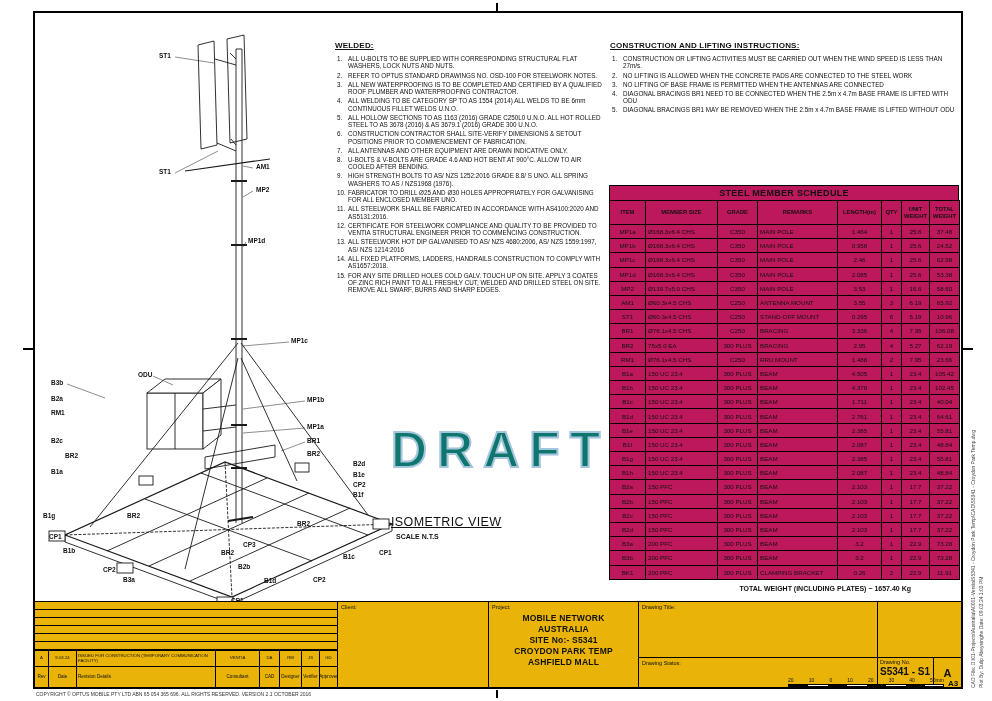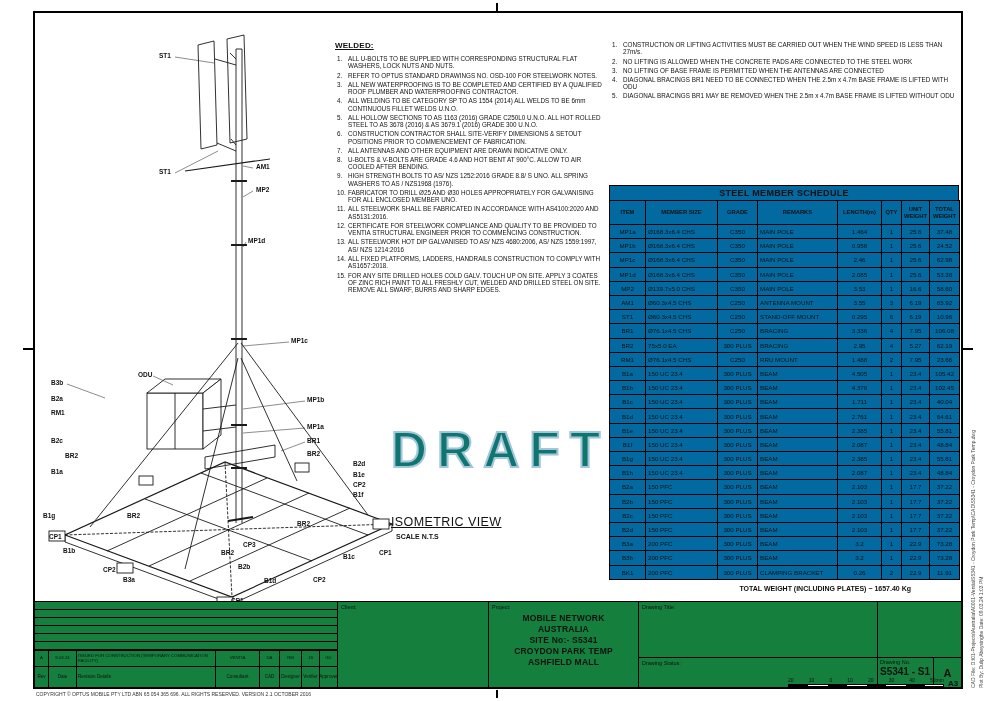--- a/index.html
+++ b/index.html
@@ -18,33 +18,33 @@
 
   
   .notes{position:absolute;left:300px;top:28px;width:268px}
   .instructions{position:absolute;left:575px;top:28px;width:350px}
   .sec-title{font-size:8px;font-weight:700;text-decoration:underline;margin-bottom:5px;letter-spacing:.2px}
   .li{display:flex;font-size:6.3px;line-height:1.17;margin-bottom:1.8px}
   .li .n{flex:none;width:13px;padding-left:2px}
   .li .t{flex:1}
 
   
-  .schedule{position:absolute;left:574px;top:172px;width:350px;background:#0369a1;z-index:1}
+  .schedule{position:absolute;left:574px;top:172px;width:350px;background:#be185d;z-index:1}
   .sched-title{border:1.4px solid #000;border-bottom:none;height:15px;line-height:15px;
                text-align:center;font-size:9px;font-weight:600;letter-spacing:.3px}
   .schedule table{width:100%;border-collapse:collapse;table-layout:fixed;border:1.4px solid #000}
   .schedule th{border:1px solid #000;font-size:5.8px;font-weight:700;height:24px;line-height:1.1;
                padding:0 1px;text-align:center;white-space:normal}
   .schedule td{border:1px solid #000;font-size:6.2px;height:14.2px;padding:0 2px;text-align:center;
                white-space:nowrap;overflow:hidden}
   .schedule td.col1,.schedule td.col3{text-align:left}
   .total-weight{position:absolute;left:574px;top:572px;width:302px;text-align:right;font-size:7px;font-weight:600}
 
   
-  .titleblock{position:absolute;left:0;top:588px;width:926px;height:86px;border-top:1.6px solid #000;display:flex;background:#15803d;z-index:3}
+  .titleblock{position:absolute;left:0;top:588px;width:926px;height:86px;border-top:1.6px solid #000;display:flex;background:#eab308;z-index:3}
   .tb-col{border-right:1.4px solid #000;position:relative;height:100%}
   .c1{width:303px;display:flex;flex-direction:column}
   .c2{width:151px}
   .c3{width:150px}
   .c4{width:239px}
   .c5{flex:1;border-right:none}
   .cell-label{font-size:5.5px;padding:2px 3px;color:#111}
   .rev-empty{height:49px;border-bottom:1px solid #000;
              background:repeating-linear-gradient(to bottom,transparent 0 7.2px,#000 7.2px 8px)}
   .rev-entry{display:flex;height:16px;border-bottom:1px solid #000;font-size:4.3px;align-items:stretch}
@@ -263,20 +263,21 @@
             <span class="t">ALL FIXED PLATFORMS, LADDERS, HANDRAILS CONSTRUCTION TO COMPLY WITH AS1657:2018.</span>
           </div>
           <div class="li">
             <span class="n">15.</span>
             <span class="t">FOR ANY SITE DRILLED HOLES COLD GALV. TOUCH UP ON SITE. APPLY 3 COATES OF ZINC RICH PAINT TO ALL FRESHLY CUT, WELDED AND DRILLED STEEL ON SITE. REMOVE ALL SWARF, BURRS AND SHARP EDGES.</span>
           </div>
         </div>
     </div>
 
     <div class="instructions">
+      <div class="sec-title">CONSTRUCTION AND LIFTING INSTRUCTIONS:</div>
       <div id="inst-list">
           <div class="li">
             <span class="n">1.</span>
             <span class="t">CONSTRUCTION OR LIFTING ACTIVITIES MUST BE CARRIED OUT WHEN THE WIND SPEED IS LESS THAN 27m/s.</span>
           </div>
           <div class="li">
             <span class="n">2.</span>
             <span class="t">NO LIFTING IS ALLOWED WHEN THE CONCRETE PADS ARE CONNECTED TO THE STEEL WORK</span>
           </div>
           <div class="li">

